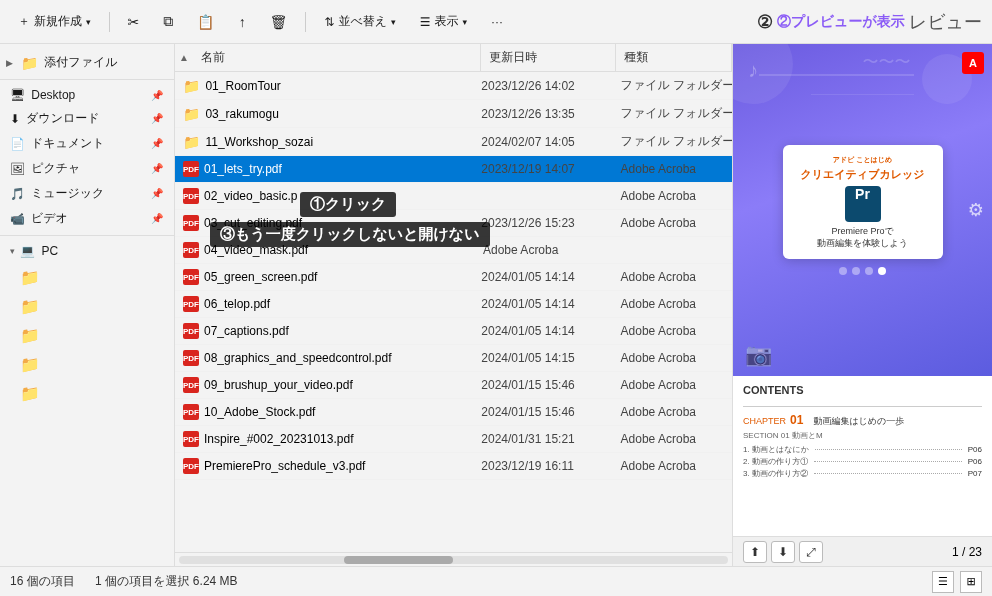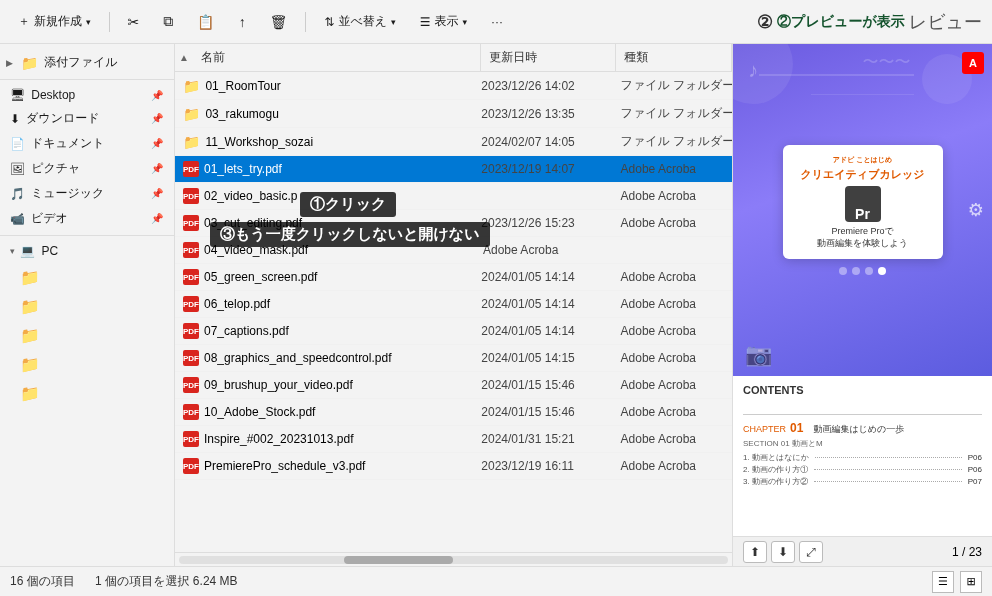--- a/index.html
+++ b/index.html
@@ -94,39 +94,39 @@
     .deco-line {
       position: absolute; background: rgba(255,255,255,0.15); height: 2px;
     }
     .preview-card {
       background: white; border-radius: 6px; padding: 10px 12px;
       width: 160px; text-align: center; z-index: 1; box-shadow: 0 2px 12px rgba(0,0,0,0.2);
     }
     .preview-card-subtitle { font-size: 7px; color: #e05a00; font-weight: bold; margin-bottom: 2px; }
     .preview-card-title { font-size: 11px; color: #e05a00; font-weight: bold; margin-bottom: 4px; }
     .preview-pr-logo {
-      width: 36px; height: 36px; background: #404040; border-radius: 4px;
-      display: flex; align-items: flex-end; justify-content: center;
+      width: 36px; height: 36px; background: #0c4a6e; border-radius: 4px;
+      display: flex; align-items: flex-start; justify-content: center;
       color: white; font-weight: bold; font-size: 14px; margin: 0 auto 4px;
     }
     .preview-card-text { font-size: 9px; color: #333; line-height: 1.3; }
     .preview-dots { display: flex; gap: 5px; justify-content: center; margin-top: 8px; z-index: 1; }
     .dot { width: 8px; height: 8px; border-radius: 50%; background: rgba(255,255,255,0.4); }
     .dot.active { background: white; }
     .preview-settings-icon {
       position: absolute; right: 8px; top: 50%; transform: translateY(-50%);
       color: white; font-size: 18px; z-index: 2; opacity: 0.7;
     }
 
     
     .preview-bottom {
       height: 160px; background: white; display: flex; flex-direction: column;
       padding: 8px 10px; overflow: hidden;
     }
-    .contents-title { font-size: 11px; font-weight: bold; color: #333; margin-bottom: 6px; border-bottom: 1px solid #ccc; padding-bottom: 18px; }
+    .contents-title { font-size: 11px; font-weight: bold; color: #333; margin-bottom: 6px; border-bottom: 1px solid #ccc; padding-bottom: 10px; }
     .contents-chapter { font-size: 9px; color: #e05a00; margin-bottom: 2px; display: flex; align-items: baseline; gap: 4px; }
     .chapter-num { font-size: 12px; font-weight: bold; color: #e05a00; }
     .chapter-text { font-size: 9px; color: #333; padding-left: 6px; }
     .section-row { font-size: 8px; color: #555; margin-bottom: 1px; display: flex; align-items: center; gap: 3px; }
     .section-dots { flex: 1; border-bottom: 1px dotted #aaa; margin: 0 3px; }
     .section-page { color: #333; }
 
     
     .preview-nav {
       height: 30px; background: #f0f0f0; border-top: 1px solid #ddd;
@@ -224,21 +224,21 @@
     <button class="toolbar-btn">
       <span>☰</span>
       <span>表示</span>
       <span style="font-size:9px;">▾</span>
     </button>
     <button class="toolbar-btn">
       <span>···</span>
     </button>
     <div style="margin-left:auto; display:flex; align-items:center; gap:4px;">
       <span style="font-size:18px; font-weight:bold; color:#333;">②</span>
-      <span style="font-size:14px; font-weight:bold; color:#14532d;">②プレビューが表示</span>
+      <span style="font-size:14px; font-weight:bold; color:#8b5cf6;">②プレビューが表示</span>
       <span style="font-size:18px; color:#555;">レビュー</span>
     </div>
   </div>
 
   <div class="main-layout">
 
     <div class="sidebar">
       <div class="sidebar-section">
         <div class="sidebar-item has-arrow">
           <span class="arrow">▶</span>

